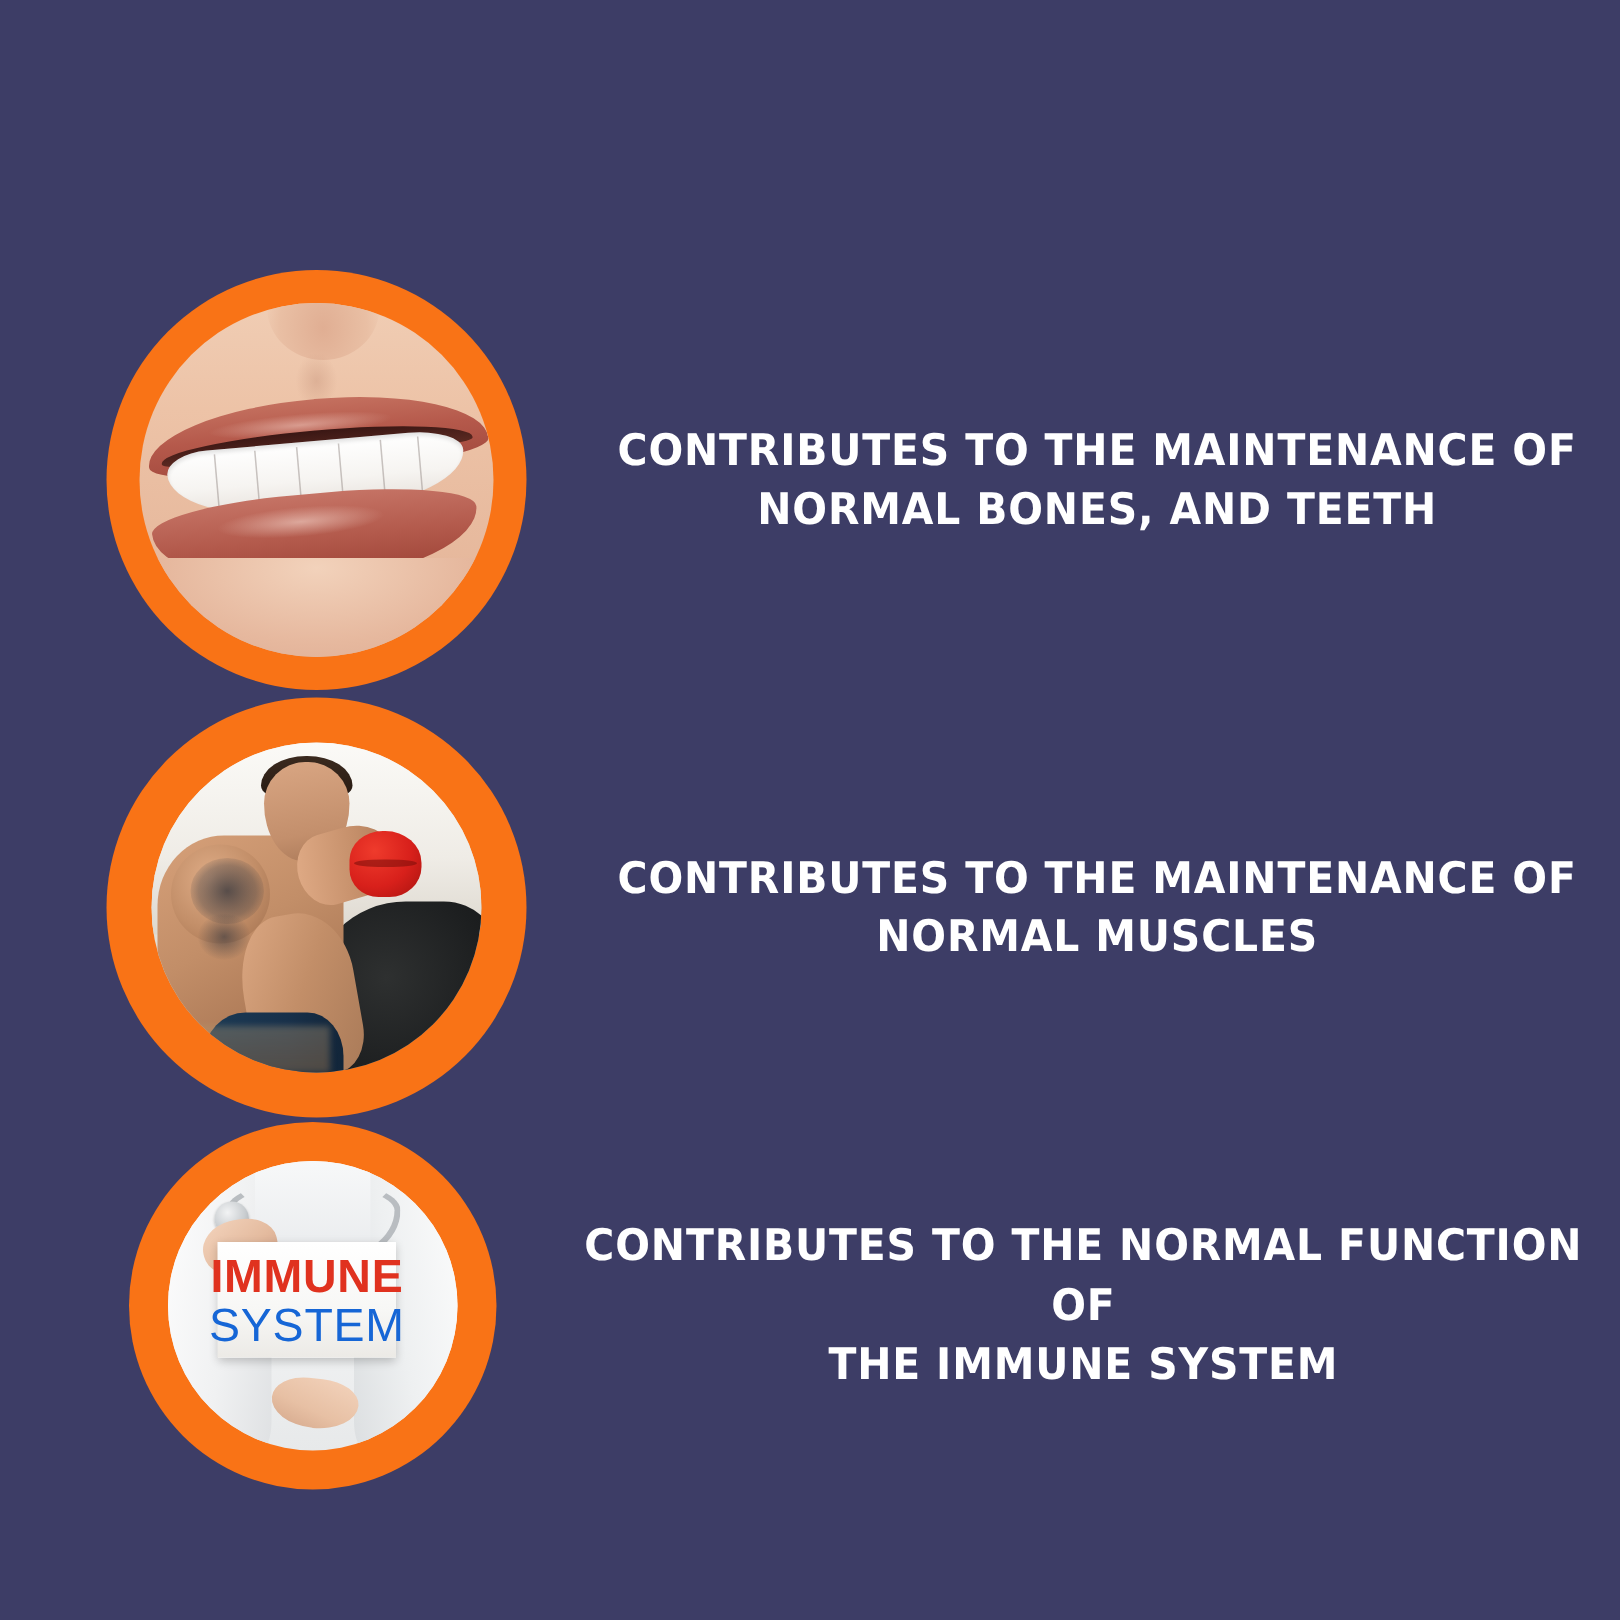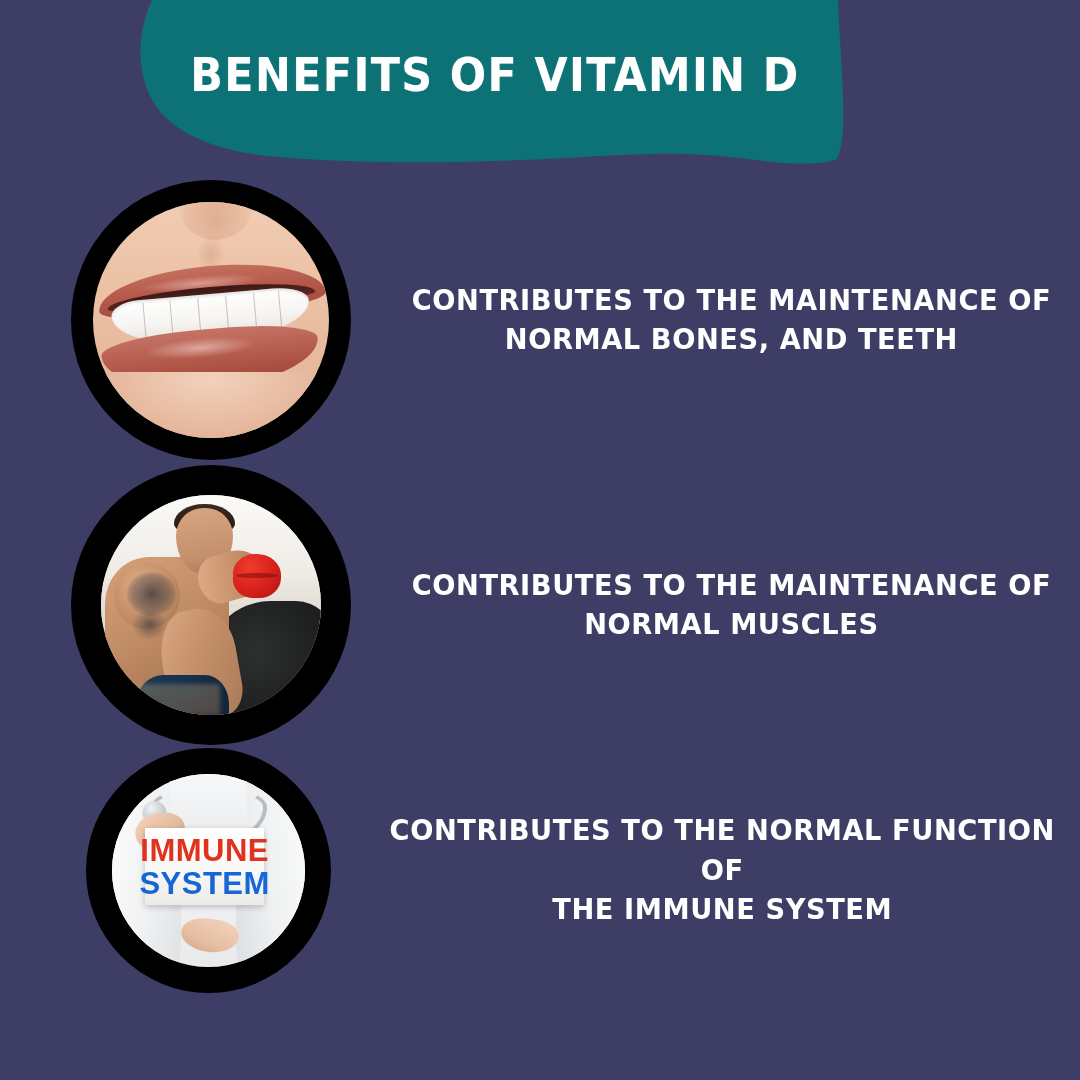--- a/index.html
+++ b/index.html
@@ -49,21 +49,21 @@
     padding-left: 41px;
   }
   .row-1 { left: 0px;  top: 180px; width: 1080px; height: 280px; }
   .row-2 { left: 0px;  top: 465px; width: 1080px; height: 280px; }
   .row-3 { left: 0px;  top: 748px; width: 1080px; height: 245px; }
 
   .circle-wrap {
     position: relative;
     flex: 0 0 auto;
     border-radius: 50%;
-    background: #000000;
+    background: #f97316;
     overflow: hidden;
   }
   .c1 { width: 280px; height: 280px; margin-left: 30px; padding: 22px; box-sizing: border-box; }
   .c2 { width: 280px; height: 280px; margin-left: 30px; padding: 30px; box-sizing: border-box; }
   .c3 { width: 245px; height: 245px; margin-left: 45px; padding: 26px; box-sizing: border-box; }
 
   .photo {
     width: 100%;
     height: 100%;
     border-radius: 50%;
@@ -244,21 +244,21 @@
   .ph-doc .sign-l1 {
     font-family: "Liberation Sans", sans-serif;
     font-weight: bold;
     font-size: 31px;
     letter-spacing: 0.5px;
     color: #e0321f;
     line-height: 1;
   }
   .ph-doc .sign-l2 {
     font-family: "Liberation Sans", sans-serif;
-    font-weight: bold;
+    font-weight: normal;
     font-size: 31px;
     letter-spacing: 0.5px;
     color: #1666d6;
     line-height: 1;
   }
   .ph-doc .hand-top {
     position:absolute; left:12%; top:20%; width:26%; height:18%;
     background: linear-gradient(150deg,#f3d3bc 0%, #e4bb9f 60%, #d2a388 100%);
     border-radius:44% 50% 30% 40% / 50% 50% 46% 46%;
     transform: rotate(-14deg);
@@ -286,33 +286,20 @@
   }
   .bt-1 { margin-left: 4px; }
   .bt-2 { margin-left: 4px; }
   .bt-3 { margin-left: 0px; padding-right: 18px; }
 </style>
 </head>
 <body>
 
 <div id="poster">
 
-  <div class="header-blob">
-    <svg width="1080" height="200" viewBox="0 0 1080 200" xmlns="http://www.w3.org/2000/svg">
-      <path d="M 152 0
-               C 138 30, 136 66, 150 96
-               C 166 130, 210 150, 268 156
-               C 340 163, 430 164, 520 160
-               C 600 157, 660 150, 720 156
-               C 772 161, 800 168, 836 160
-               C 850 140, 840 60, 838 0
-               Z" fill="#0d7276"></path>
-    </svg>
-    <div class="header-title">BENEFITS OF VITAMIN D</div>
-  </div>
 
   <div class="row row-1">
     <div class="circle-wrap c1">
       <div class="photo ph-smile">
         <div class="nose"></div>
         <div class="philtrum"></div>
         <div class="lip-top"></div>
         <div class="mouth-dark"></div>
         <div class="teeth">
           <i style="left:16%"></i>

